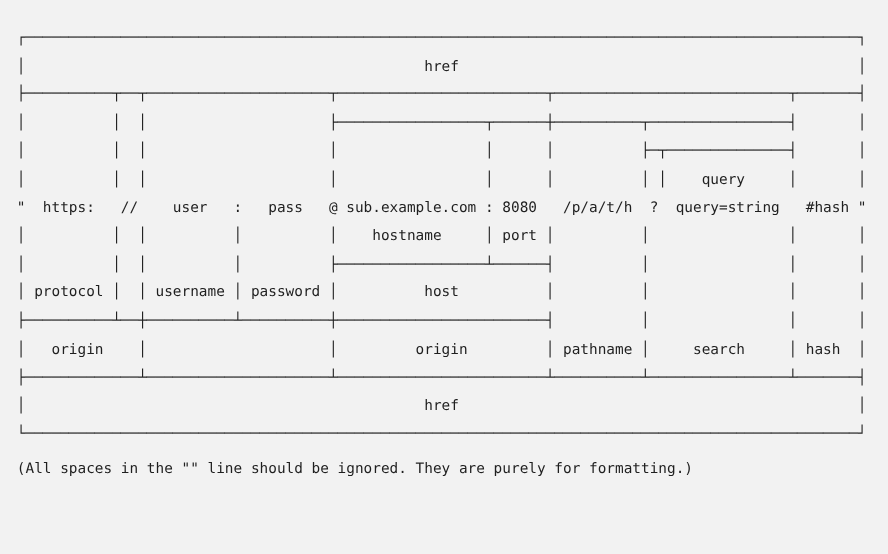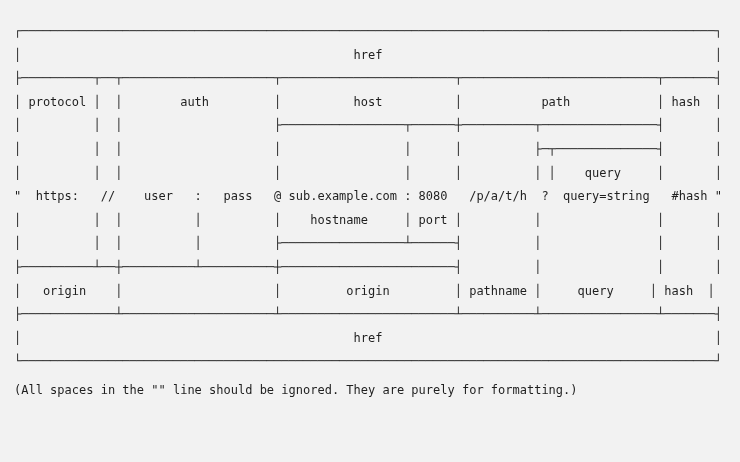--- a/index.html
+++ b/index.html
@@ -30,27 +30,27 @@
     white-space: pre;
   }
 </style>
 </head>
 <body>
 
 <div class="diagram">
   <div class="art-line">┌────────────────────────────────────────────────────────────────────────────────────────────────┐</div>
   <div class="art-line">│                                              href                                              │</div>
   <div class="art-line">├──────────┬──┬─────────────────────┬────────────────────────┬───────────────────────────┬───────┤</div>
-  <div class="art-line">│ protocol │  │        auth         │          host          │           path            │ hash  │</div>
   <div class="art-line">│          │  │                     ├─────────────────┬──────┼──────────┬────────────────┤       │</div>
   <div class="art-line">│          │  │                     │                 │      │          ├─┬──────────────┤       │</div>
   <div class="art-line">│          │  │                     │                 │      │          │ │    query     │       │</div>
   <div class="art-line">"  https:   //    user   :   pass   @ sub.example.com : 8080   /p/a/t/h  ?  query=string   #hash "</div>
   <div class="art-line">│          │  │          │          │    hostname     │ port │          │                │       │</div>
   <div class="art-line">│          │  │          │          ├─────────────────┴──────┤          │                │       │</div>
+  <div class="art-line">│ protocol │  │ username │ password │          host          │          │                │       │</div>
   <div class="art-line">├──────────┴──┼──────────┴──────────┼────────────────────────┤          │                │       │</div>
-  <div class="art-line">│   origin    │                     │         origin         │ pathname │     query     │ hash  │</div>
+  <div class="art-line">│   origin    │                     │         origin         │ pathname │     search     │ hash  │</div>
   <div class="art-line">├─────────────┴─────────────────────┴────────────────────────┴──────────┴────────────────┴───────┤</div>
   <div class="art-line">│                                              href                                              │</div>
   <div class="art-line">└────────────────────────────────────────────────────────────────────────────────────────────────┘</div>
 </div>
 
 <div class="caption">(All spaces in the "" line should be ignored. They are purely for formatting.)</div>
 
 </body></html>

